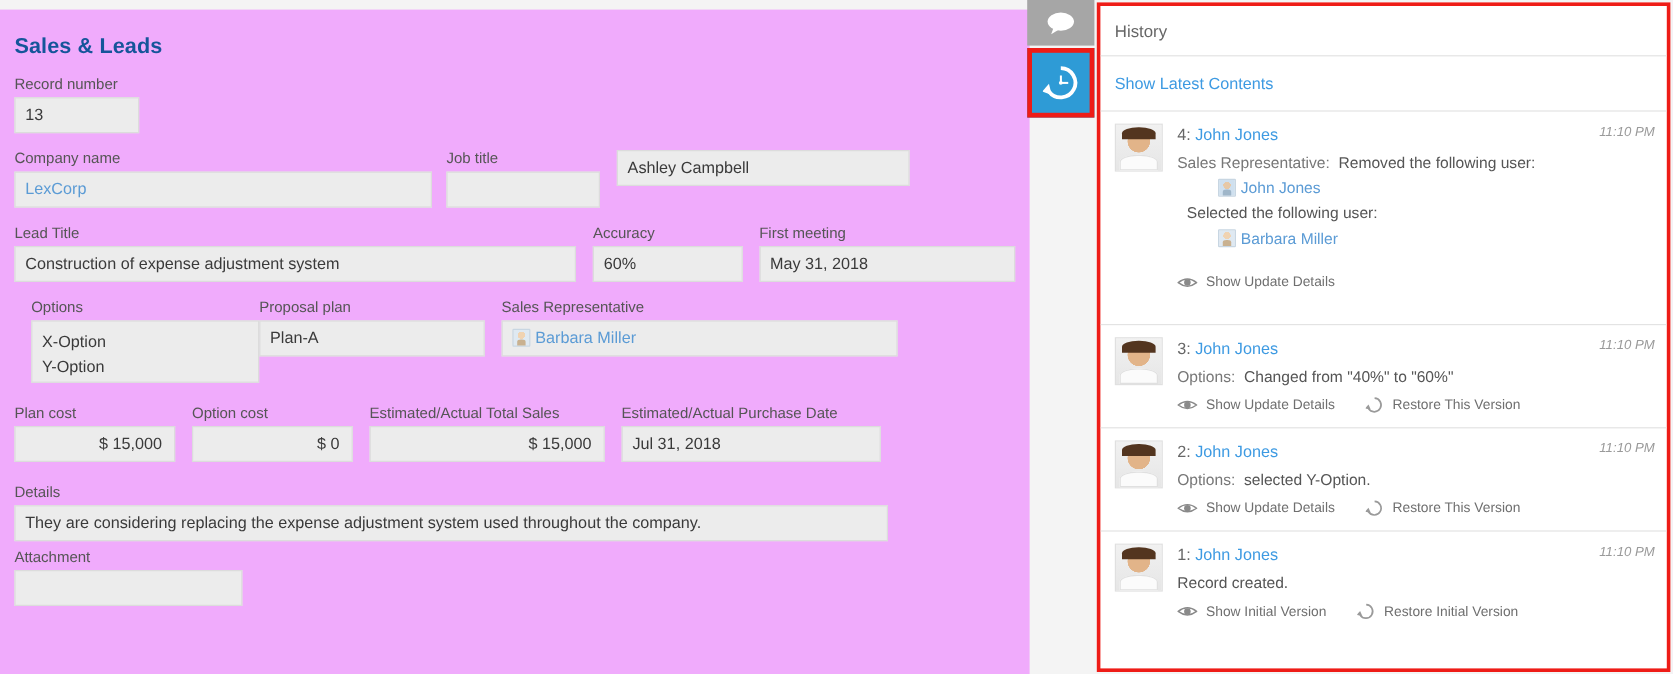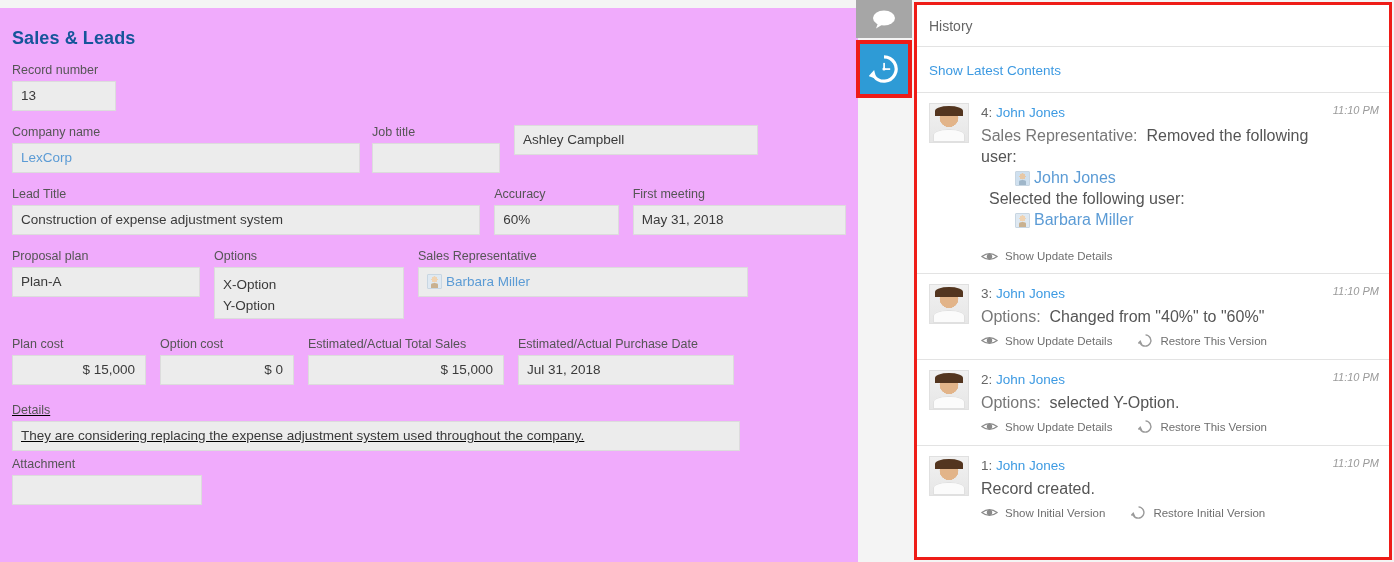--- a/index.html
+++ b/index.html
@@ -140,21 +140,21 @@
   }
   .hist-body { margin-left: 52px; padding-right: 58px; }
   .hist-head { font-size: 13.5px; color: #666; line-height: 19px; }
   .hist-head a { color: #3d9ae2; text-decoration: none; }
   .hist-time {
     position: absolute; right: 10px; top: 11px;
     font-size: 11px; color: #9a9a9a;
     font-style: italic;
   }
   .hist-desc {
-    font-size: 16px; color: #555;
+    font-size: 13px; color: #555;
     line-height: 21px;
     margin-top: 3px;
   }
   .hist-desc .fieldname { color: #777; }
   .hist-desc .indent1 { padding-left: 8px; }
   .hist-desc .indent2 { padding-left: 34px; }
   .hist-desc a { color: #5b9bd5; text-decoration: none; }
   .hist-actions { margin-top: 6px; display: flex; align-items: center; }
   .hist-action {
     display: flex; align-items: center;
@@ -201,31 +201,31 @@
         <div class="flabel">Accuracy</div>
         <div class="fbox">60%</div>
       </div>
       <div style="width:216px; margin-left:14px;">
         <div class="flabel">First meeting</div>
         <div class="fbox">May 31, 2018</div>
       </div>
     </div>
 
     <div class="row fgroup">
-      <div style="width:188px;">
-        <div class="flabel">Proposal plan</div>
-        <div class="fbox">Plan-A</div>
-      </div>
       <div style="width:190px; margin-left:14px;">
         <div class="flabel">Options</div>
         <div class="fbox tall multi-line">
           <div>X-Option</div>
           <div>Y-Option</div>
         </div>
       </div>
+      <div style="width:188px;">
+        <div class="flabel">Proposal plan</div>
+        <div class="fbox">Plan-A</div>
+      </div>
       <div style="width:330px; margin-left:14px;">
         <div class="flabel">Sales Representative</div>
         <div class="fbox link">
           <span class="avatar-sm f"></span><span>Barbara Miller</span>
         </div>
       </div>
     </div>
 
     <div class="row fgroup" style="margin-top:18px;">
       <div style="width:134px;">
@@ -239,21 +239,21 @@
       <div style="width:196px; margin-left:14px;">
         <div class="flabel">Estimated/Actual Total Sales</div>
         <div class="fbox num">$ 15,000</div>
       </div>
       <div style="width:216px; margin-left:14px;">
         <div class="flabel">Estimated/Actual Purchase Date</div>
         <div class="fbox">Jul 31, 2018</div>
       </div>
     </div>
 
-    <div class="fgroup" style="margin-top:18px;text-decoration:underline;">
+    <div class="fgroup" style="margin-top:18px;">
       <div class="flabel">Details</div>
       <div class="fbox" style="width:728px;">They are considering replacing the expense adjustment system used throughout the company.</div>
     </div>
 
     <div class="fgroup" style="margin-top:6px;">
       <div class="flabel">Attachment</div>
       <div class="fbox" style="width:190px;"></div>
     </div>
   </div>
 

